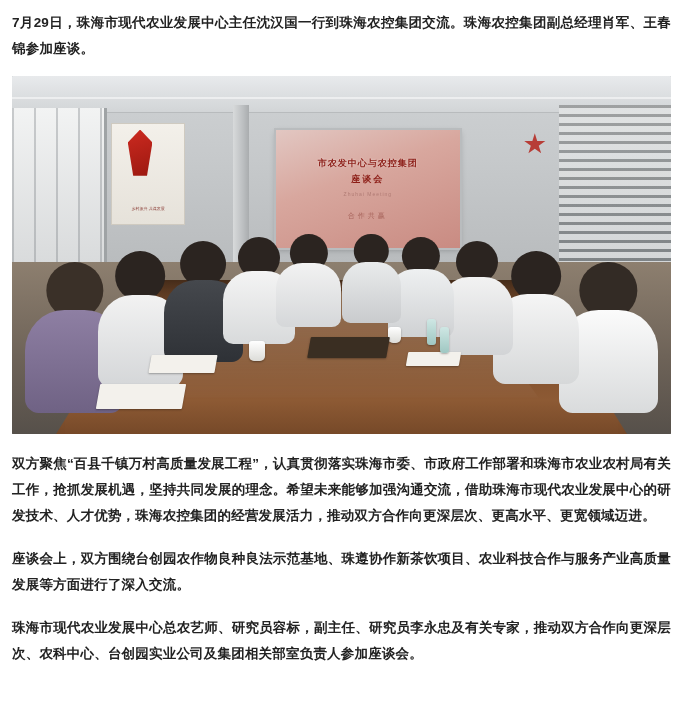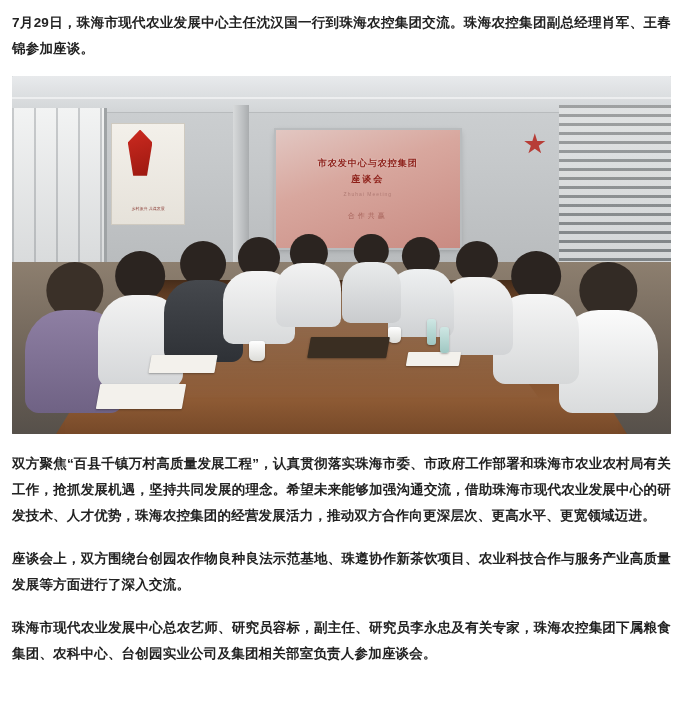--- a/index.html
+++ b/index.html
@@ -247,15 +247,15 @@
       <div class="cup" style="left:57%; top:70%; width:13px; height:16px;"></div>
       <div class="bottle" style="left:63%; top:68%;"></div>
       <div class="bottle" style="left:65%; top:70%;"></div>
       <div class="papers" style="left:45%; top:73%; width:12%; height:6%; background:#3a2e22;"></div>
 
     </div>
   </div>
 
   <p class="para">双方聚焦“百县千镇万村高质量发展工程”，认真贯彻落实珠海市委、市政府工作部署和珠海市农业农村局有关工作，抢抓发展机遇，坚持共同发展的理念。希望未来能够加强沟通交流，借助珠海市现代农业发展中心的研发技术、人才优势，珠海农控集团的经营发展活力，推动双方合作向更深层次、更高水平、更宽领域迈进。</p>
   <p class="para">座谈会上，双方围绕台创园农作物良种良法示范基地、珠遵协作新茶饮项目、农业科技合作与服务产业高质量发展等方面进行了深入交流。</p>
-  <p class="para">珠海市现代农业发展中心总农艺师、研究员容标，副主任、研究员李永忠及有关专家，珠海农控集团下属粮食集团、农科中心、台创园实业公司及集团相关部室负责人参加座谈会。</p>
+  <p class="para">珠海市现代农业发展中心总农艺师、研究员容标，副主任、研究员李永忠及有关专家，推动双方合作向更深层次、农科中心、台创园实业公司及集团相关部室负责人参加座谈会。</p>
 
 </div>
 
 </body></html>

